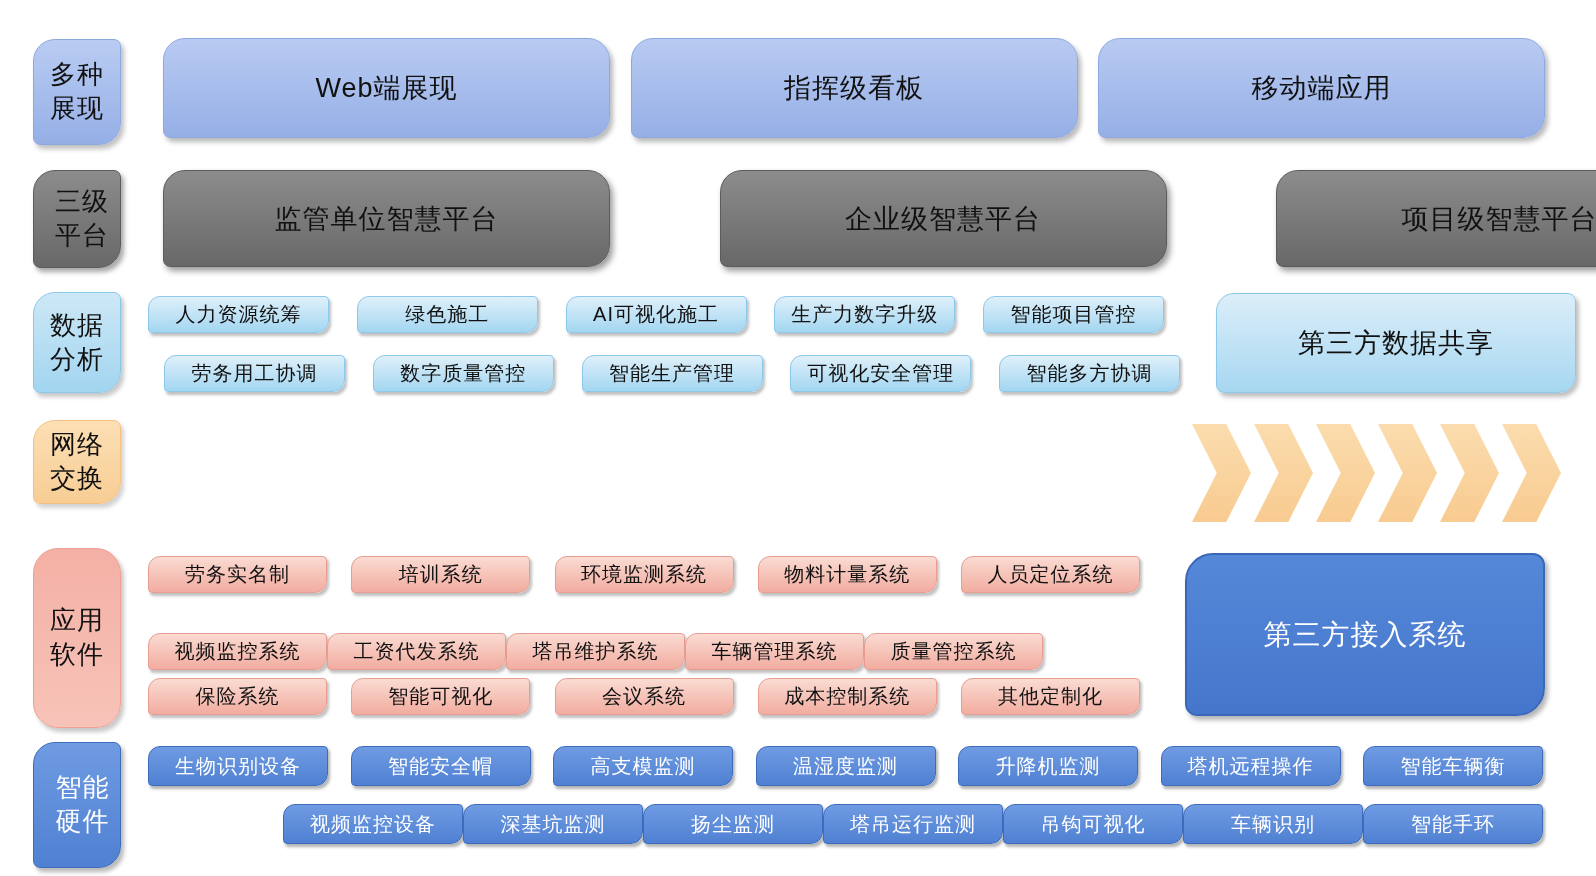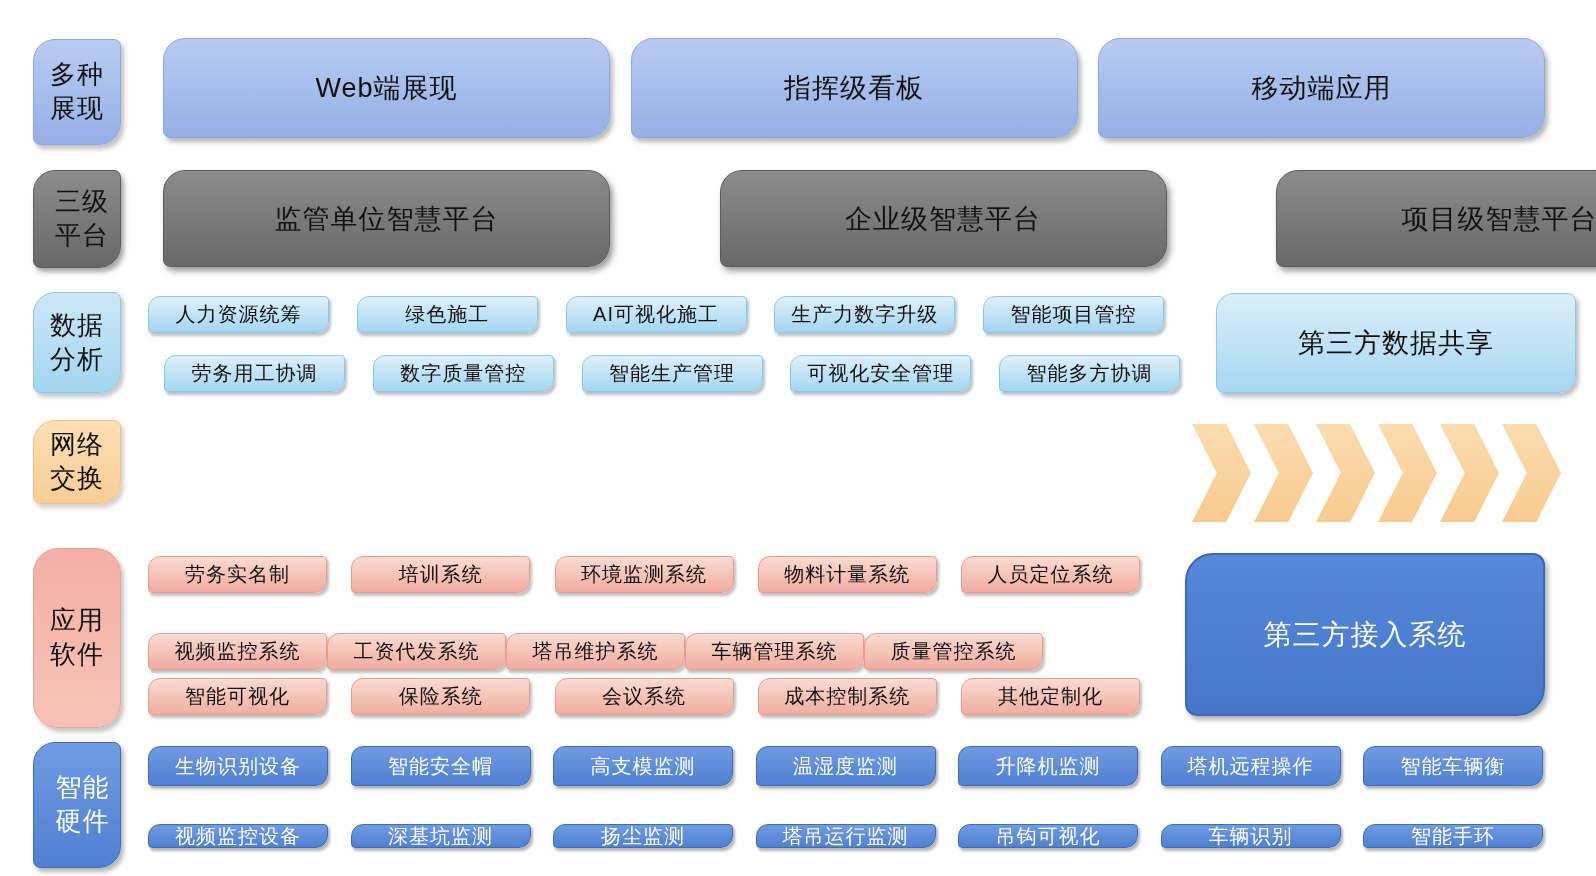--- a/index.html
+++ b/index.html
@@ -137,41 +137,41 @@
   <div class="abs flexrow" style="left:148px;top:617px;width:828px;height:37px;margin-top:16px;">
 
   <div class="box pink w5b">视频监控系统</div>
       <div class="box pink w5b">工资代发系统</div>
       <div class="box pink w5b">塔吊维护系统</div>
       <div class="box pink w5b">车辆管理系统</div>
       <div class="box pink w5b">质量管控系统</div>
     </div>
   <div class="abs flexrow" style="left:148px;top:678px;width:992px;height:37px;">
 
-  <div class="box pink w5b">智能可视化</div>
-      <div class="box pink w5b">保险系统</div>
+  <div class="box pink w5b">保险系统</div>
+      <div class="box pink w5b">智能可视化</div>
       <div class="box pink w5b">会议系统</div>
       <div class="box pink w5b">成本控制系统</div>
       <div class="box pink w5b">其他定制化</div>
     </div>
   <div class="abs box side-blue" style="left:1185px;top:553px;width:360px;height:163px;">第三方接入系统</div>
 
   <div class="abs band-label lab-hard" style="left:33px;top:742px;width:88px;height:126px;padding-left:11px;">智能
 硬件</div>
   <div class="abs flexrow" style="left:148px;top:746px;width:1395px;height:40px;border-radius:18px;">
 
   <div class="box hard w7">生物识别设备</div>
       <div class="box hard w7">智能安全帽</div>
       <div class="box hard w7">高支模监测</div>
       <div class="box hard w7">温湿度监测</div>
       <div class="box hard w7">升降机监测</div>
       <div class="box hard w7">塔机远程操作</div>
       <div class="box hard w7">智能车辆衡</div>
     </div>
-  <div class="abs flexrow" style="left:148px;top:824px;width:1395px;height:24px;">
+  <div class="abs flexrow" style="left:148px;top:804px;width:1395px;height:40px;justify-content:flex-end;">
 
   <div class="box hard w7">视频监控设备</div>
       <div class="box hard w7">深基坑监测</div>
       <div class="box hard w7">扬尘监测</div>
       <div class="box hard w7">塔吊运行监测</div>
       <div class="box hard w7">吊钩可视化</div>
       <div class="box hard w7">车辆识别</div>
       <div class="box hard w7">智能手环</div>
     </div>
 

